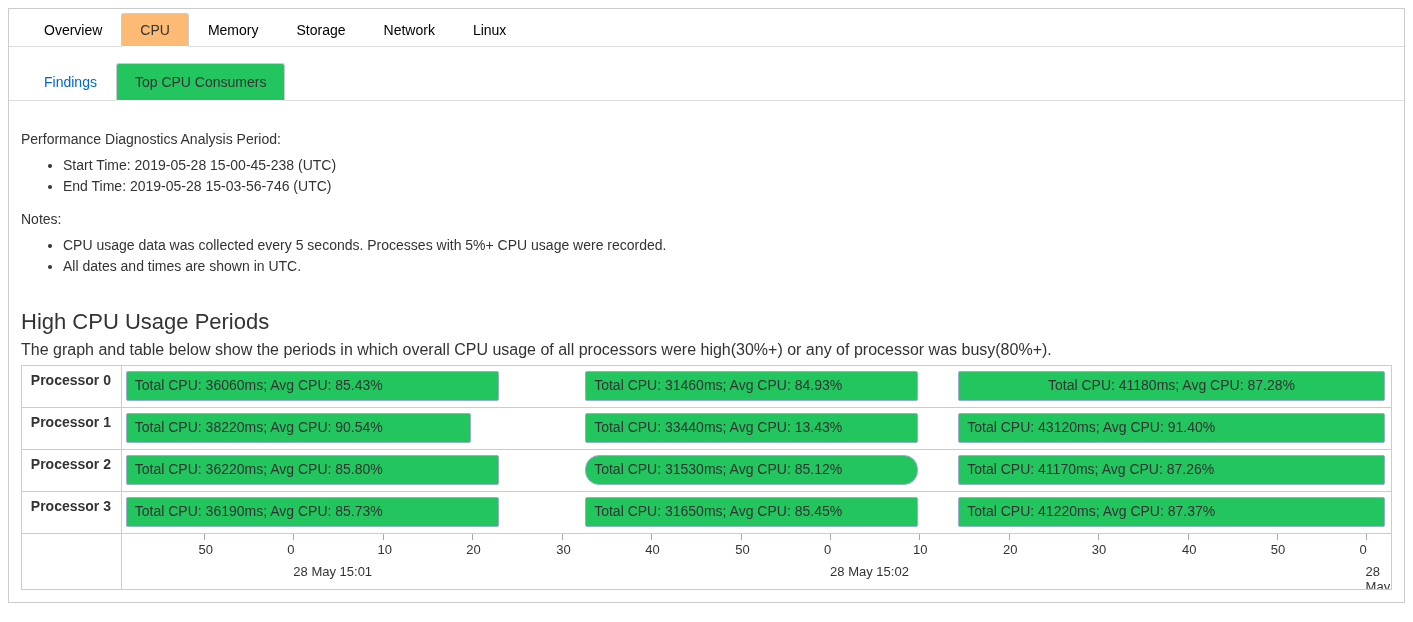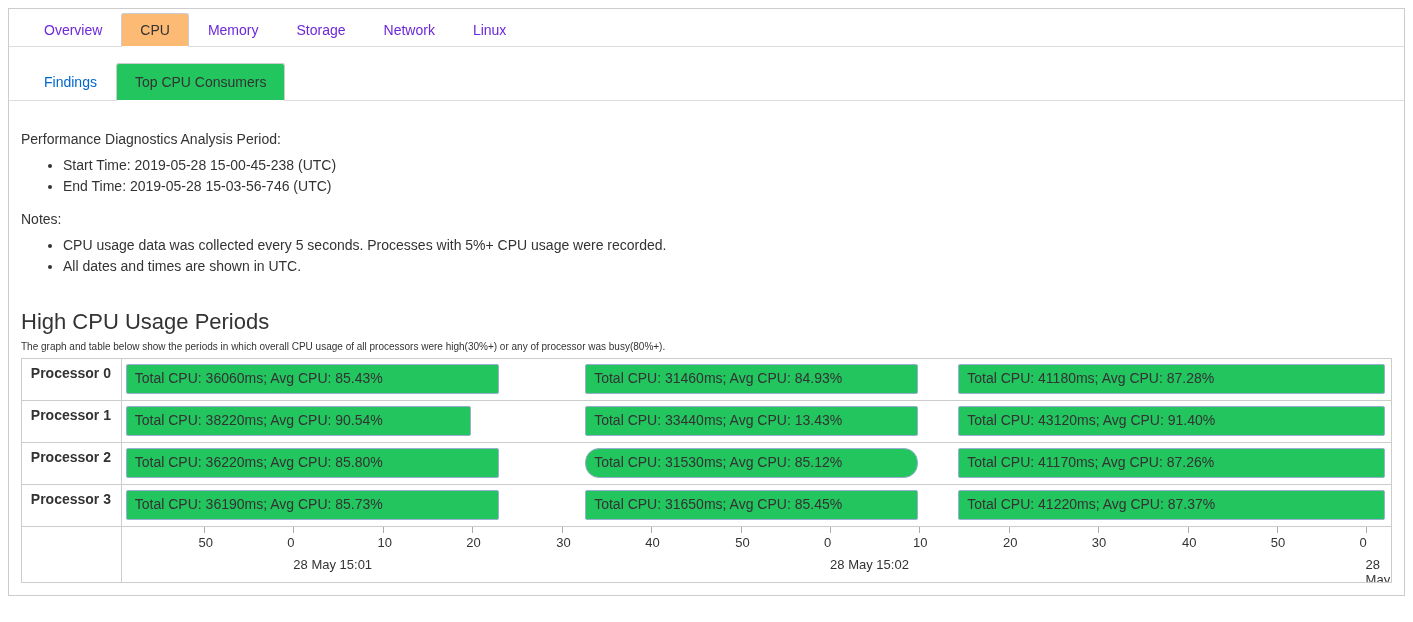--- a/index.html
+++ b/index.html
@@ -16,21 +16,21 @@
   background: #fff;
 }
 .tab-strip {
   display: flex;
   border-bottom: 1px solid #ddd;
   padding-left: 16px;
   padding-top: 4px;
 }
 .tab {
   padding: 8px 18px;
-  color: #6d28d9;
+  color: #000000;
   cursor: pointer;
   border: 1px solid transparent;
   border-bottom: none;
   font-size: 14px;
 }
 .tab.active {
   color: #333;
   border: 1px solid #ccc;
   border-bottom: 1px solid #fff;
   margin-bottom: -1px;
@@ -69,21 +69,21 @@
   line-height: 1.5;
 }
 .notes-label { margin-top: 14px; margin-bottom: 8px; }
 h3.section-title {
   font-size: 22px;
   font-weight: 400;
   margin-top: 32px;
   margin-bottom: 6px;
 }
 .section-desc {
-  font-size: 10px;
+  font-size: 16px;
   margin-bottom: 6px;
 }
 .chart {
   border: 1px solid #ccc;
 }
 .proc-row {
   display: flex;
   border-bottom: 1px solid #ccc;
   height: 42px;
 }
@@ -179,21 +179,21 @@
 
     <h3 class="section-title">High CPU Usage Periods</h3>
     <div class="section-desc">The graph and table below show the periods in which overall CPU usage of all processors were high(30%+) or any of processor was busy(80%+).</div>
 
     <div class="chart" id="chart">
         <div class="proc-row">
           <div class="proc-label">Processor 0</div>
           <div class="bars">
             <div class="bar" style="left: 0.3%; width: 29.4%;">Total CPU: 36060ms; Avg CPU: 85.43%</div>
             <div class="bar" style="left: 36.5%; width: 26.2%;">Total CPU: 31460ms; Avg CPU: 84.93%</div>
-            <div class="bar" style="left: 65.9%; width: 33.6%;">Total CPU: 41180ms; Avg CPU: 87.28%</div>
+            <div class="bar" style="left: 65.9%; width: 33.6%; text-align: center;">Total CPU: 41180ms; Avg CPU: 87.28%</div>
           </div>
         </div>
         <div class="proc-row">
           <div class="proc-label">Processor 1</div>
           <div class="bars">
             <div class="bar" style="left: 0.3%; width: 27.2%;">Total CPU: 38220ms; Avg CPU: 90.54%</div>
             <div class="bar" style="left: 36.5%; width: 26.2%;">Total CPU: 33440ms; Avg CPU: 13.43%</div>
             <div class="bar" style="left: 65.9%; width: 33.6%;">Total CPU: 43120ms; Avg CPU: 91.40%</div>
           </div>
         </div>

